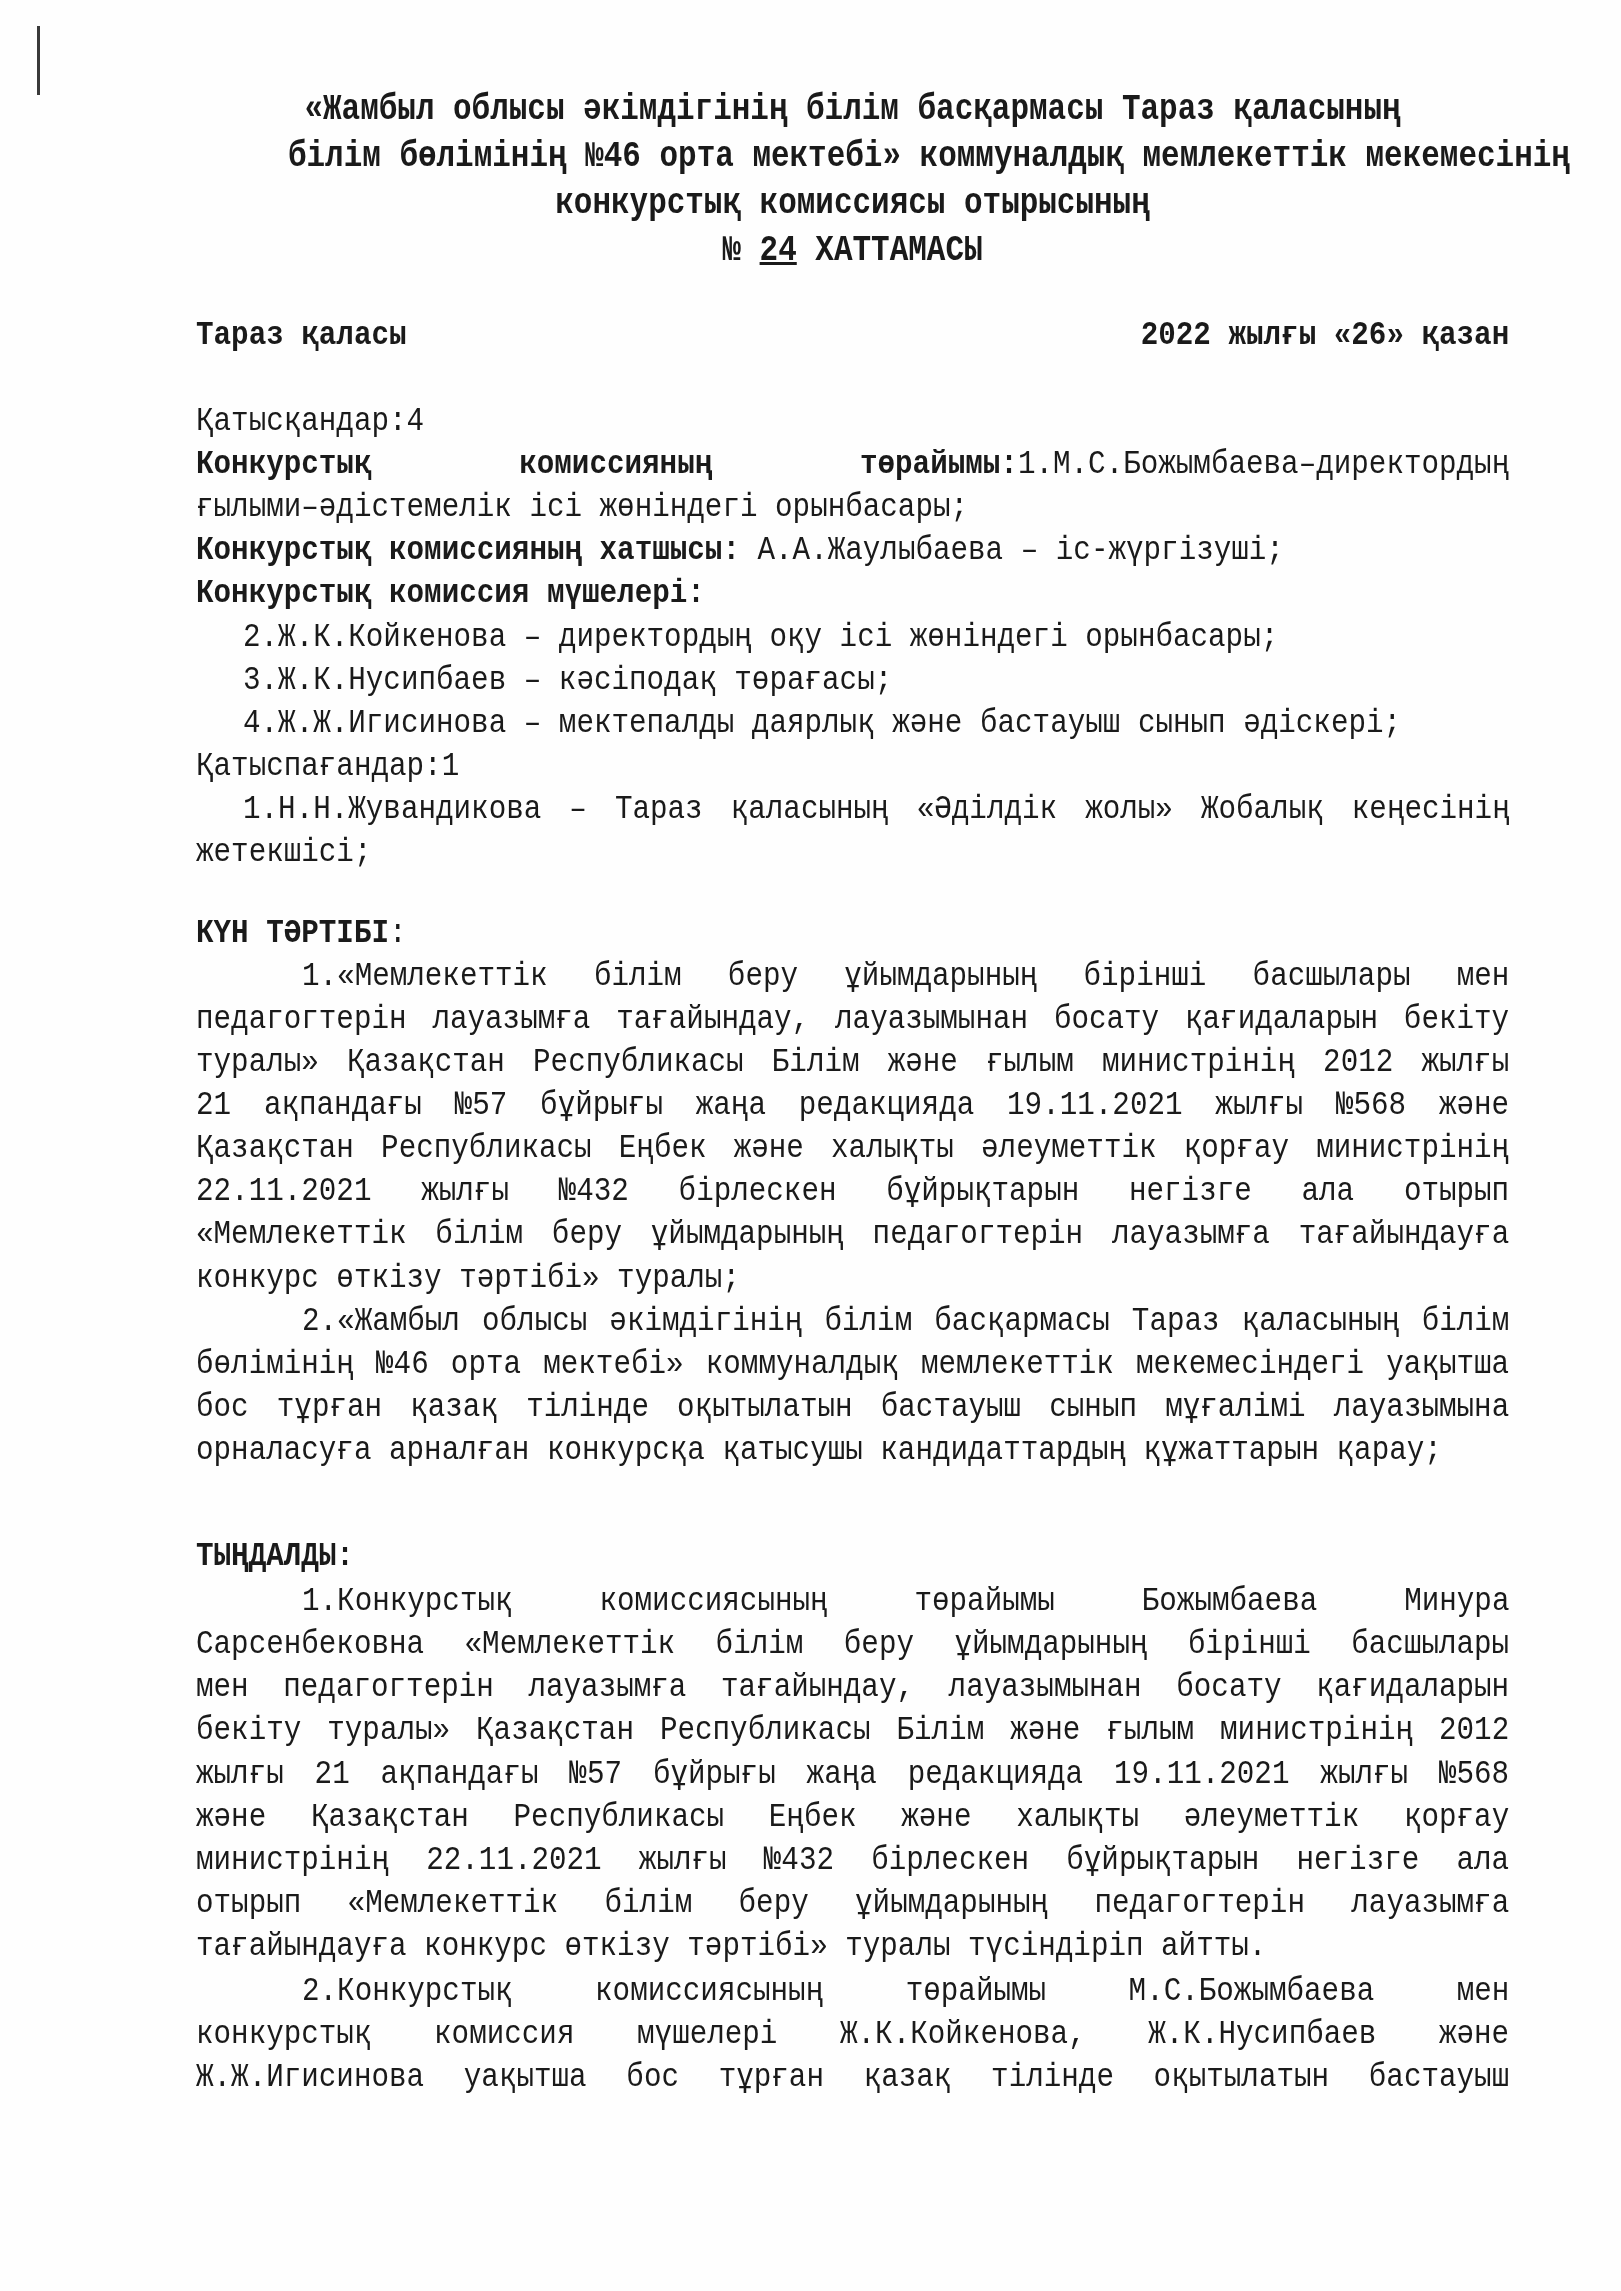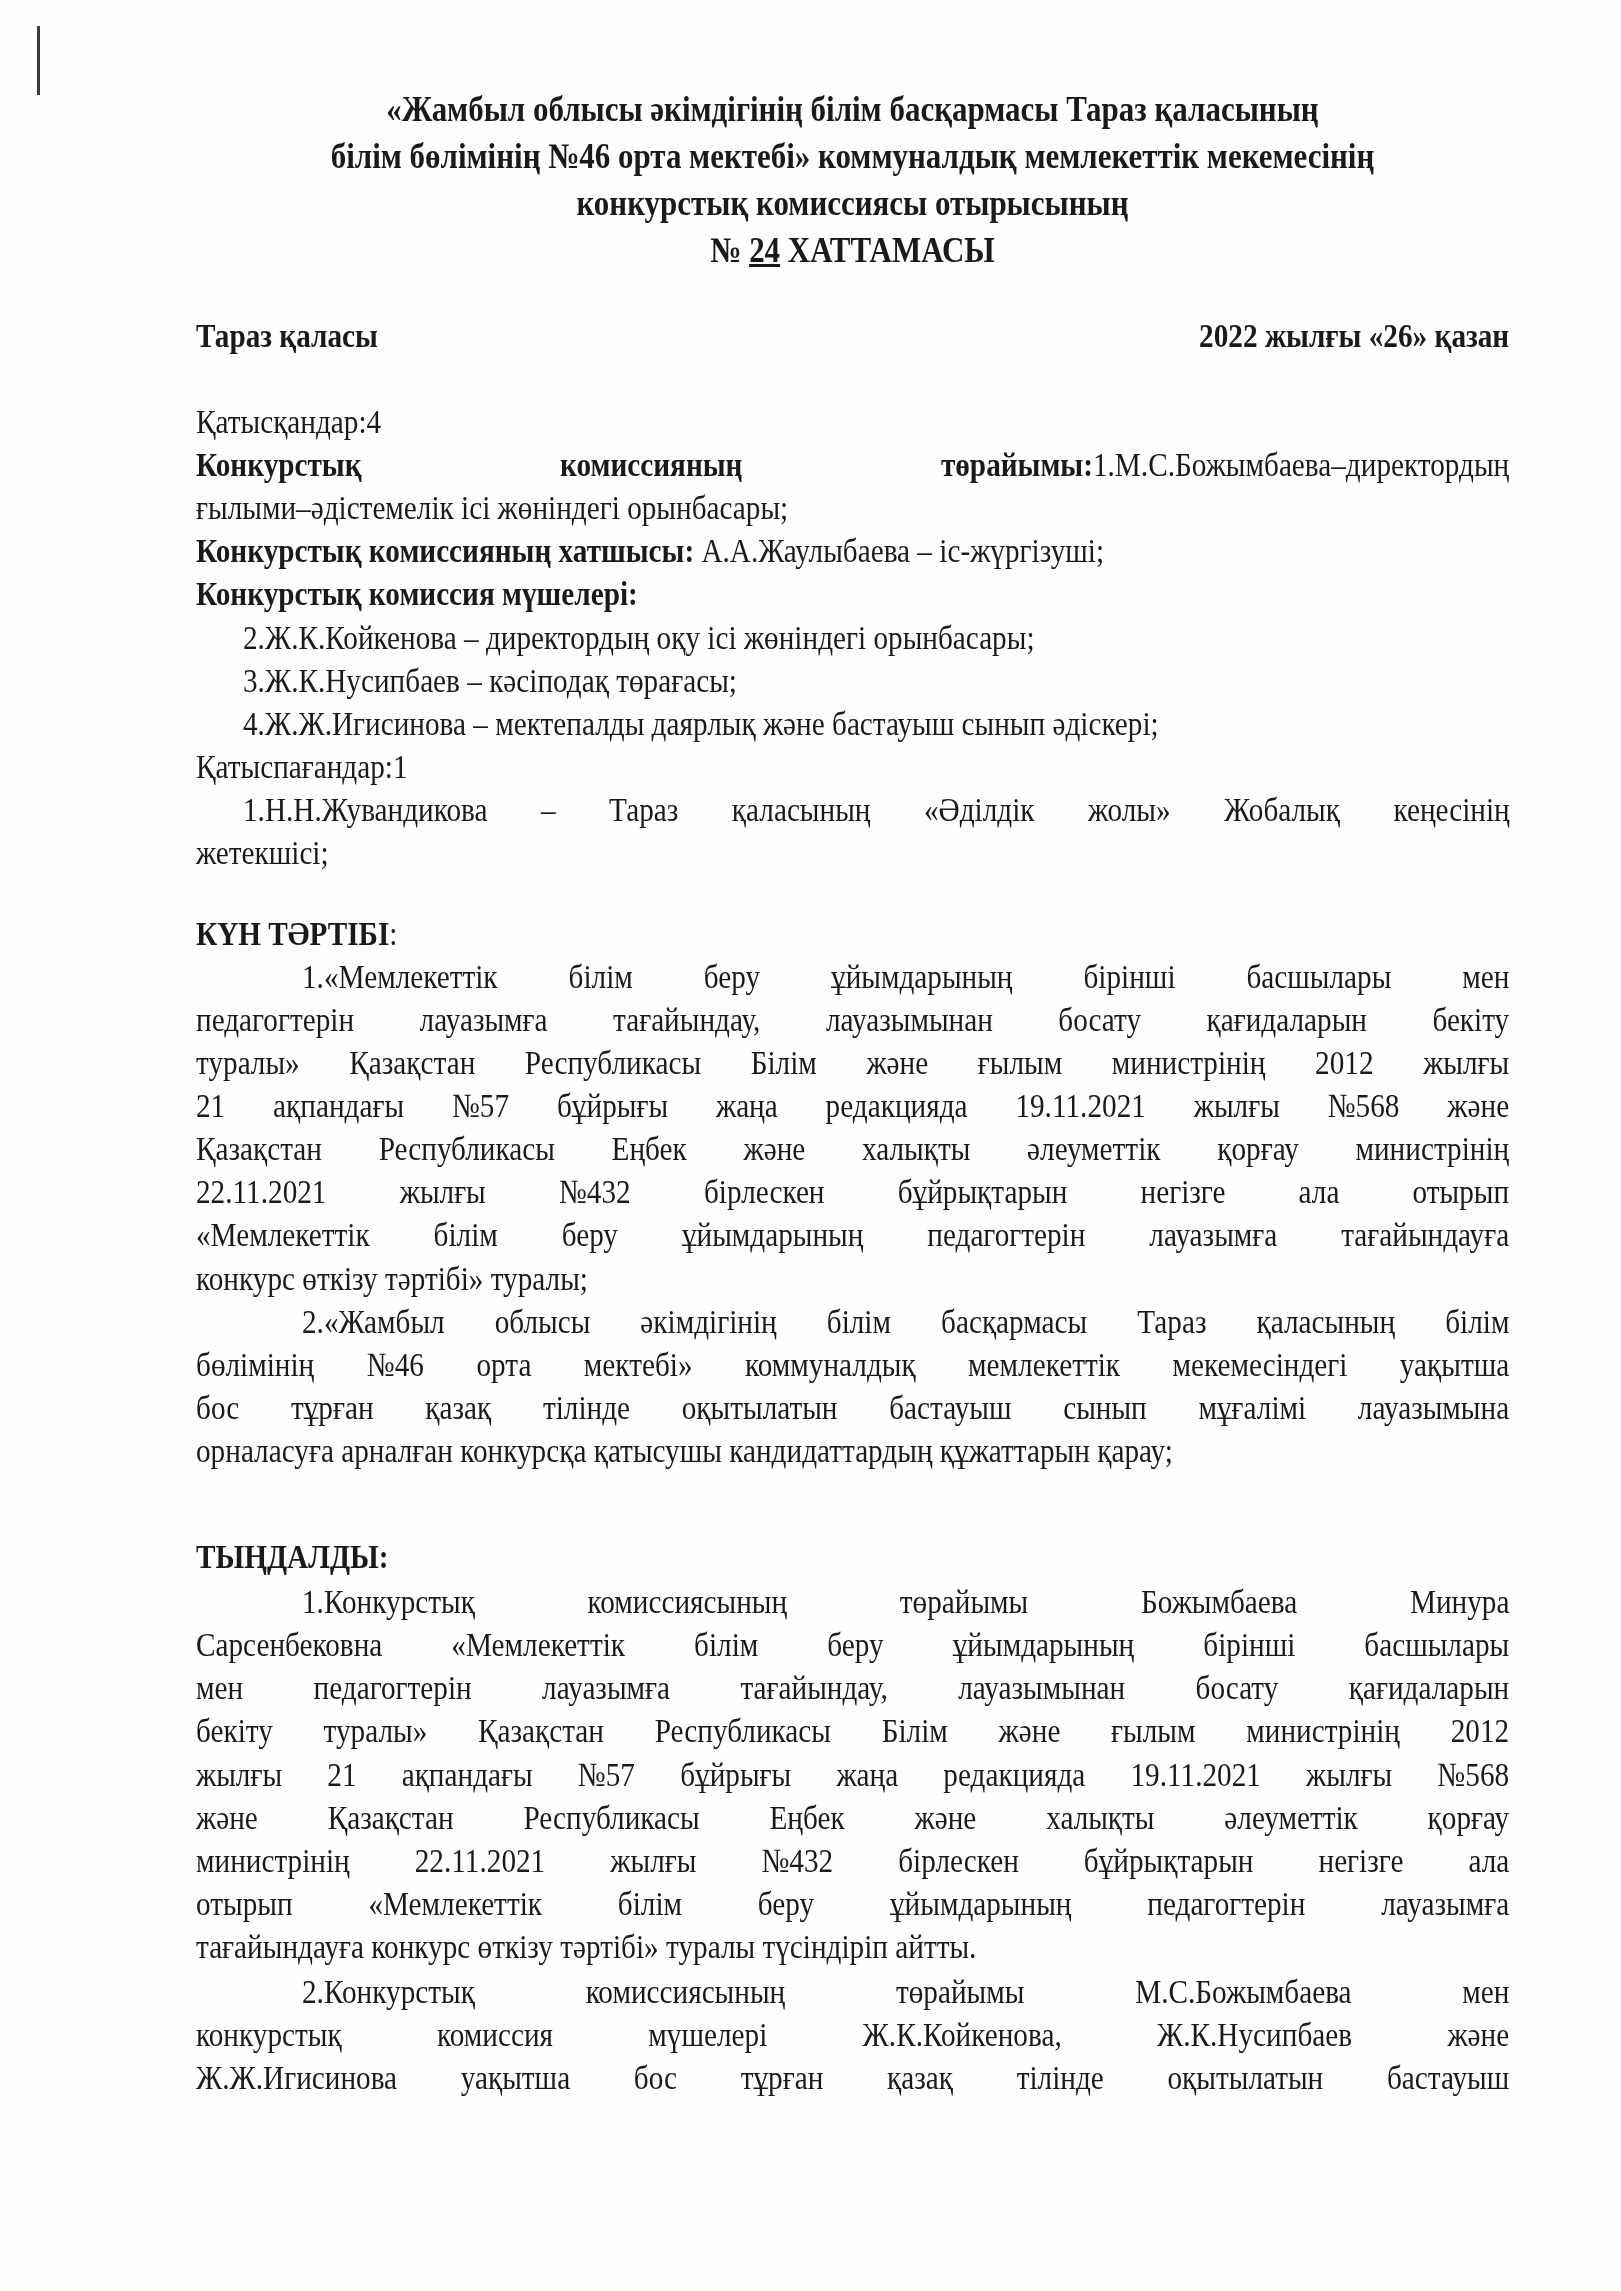--- a/index.html
+++ b/index.html
@@ -1,20 +1,20 @@
 <!DOCTYPE html>
 <html><head>
 <meta charset="utf-8">
 <style>
   html, body { margin: 0; padding: 0; background: #ffffff; }
   body { width: 1621px; height: 2292px; position: relative; overflow: hidden; }
   .page {
     position: absolute; left: 0; top: 0; width: 1621px; height: 2292px;
     background: #fefefe;
-    font-family: Liberation Serif, serif;
+    font-family: Liberation Mono, monospace;
     color: #1a1a1a;
   }
   .edge-mark {
     position: absolute; left: 37px; top: 25.5px; width: 2.9px; height: 69px;
     background: #3a3a3a;
   }
   .content {
     position: absolute; left: 196px; top: 0; width: 1313px;
   }
   .line {

